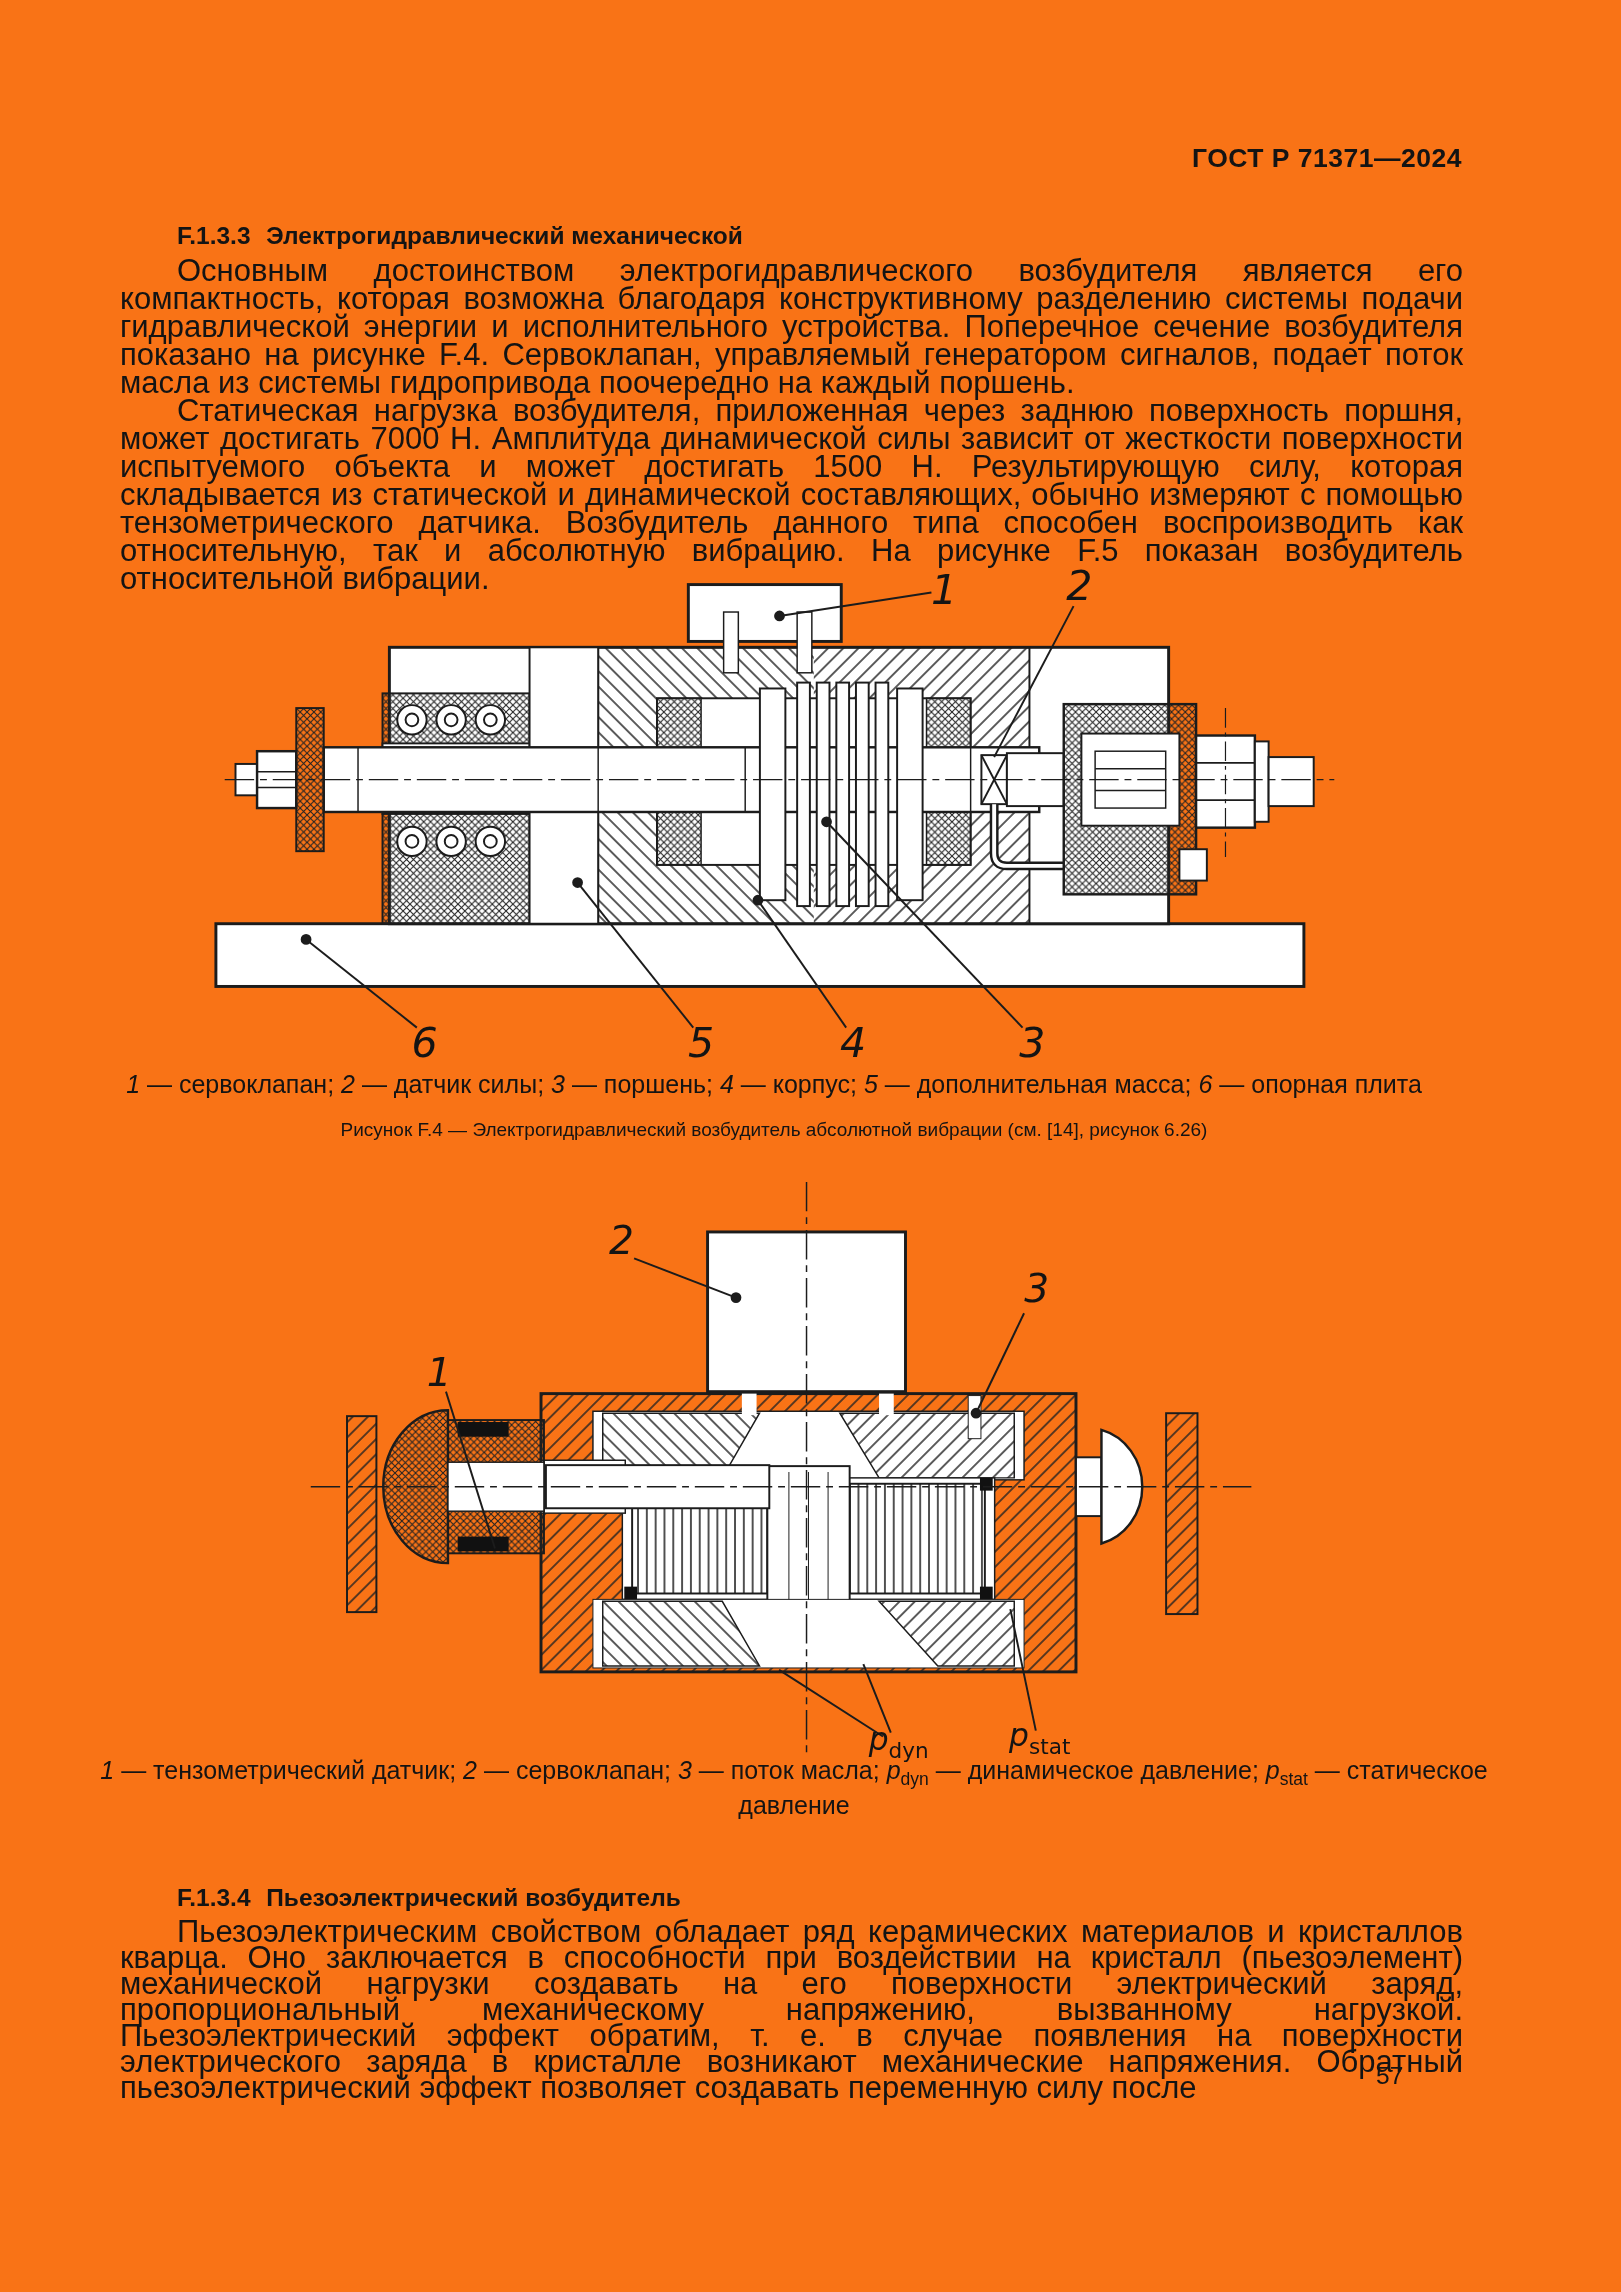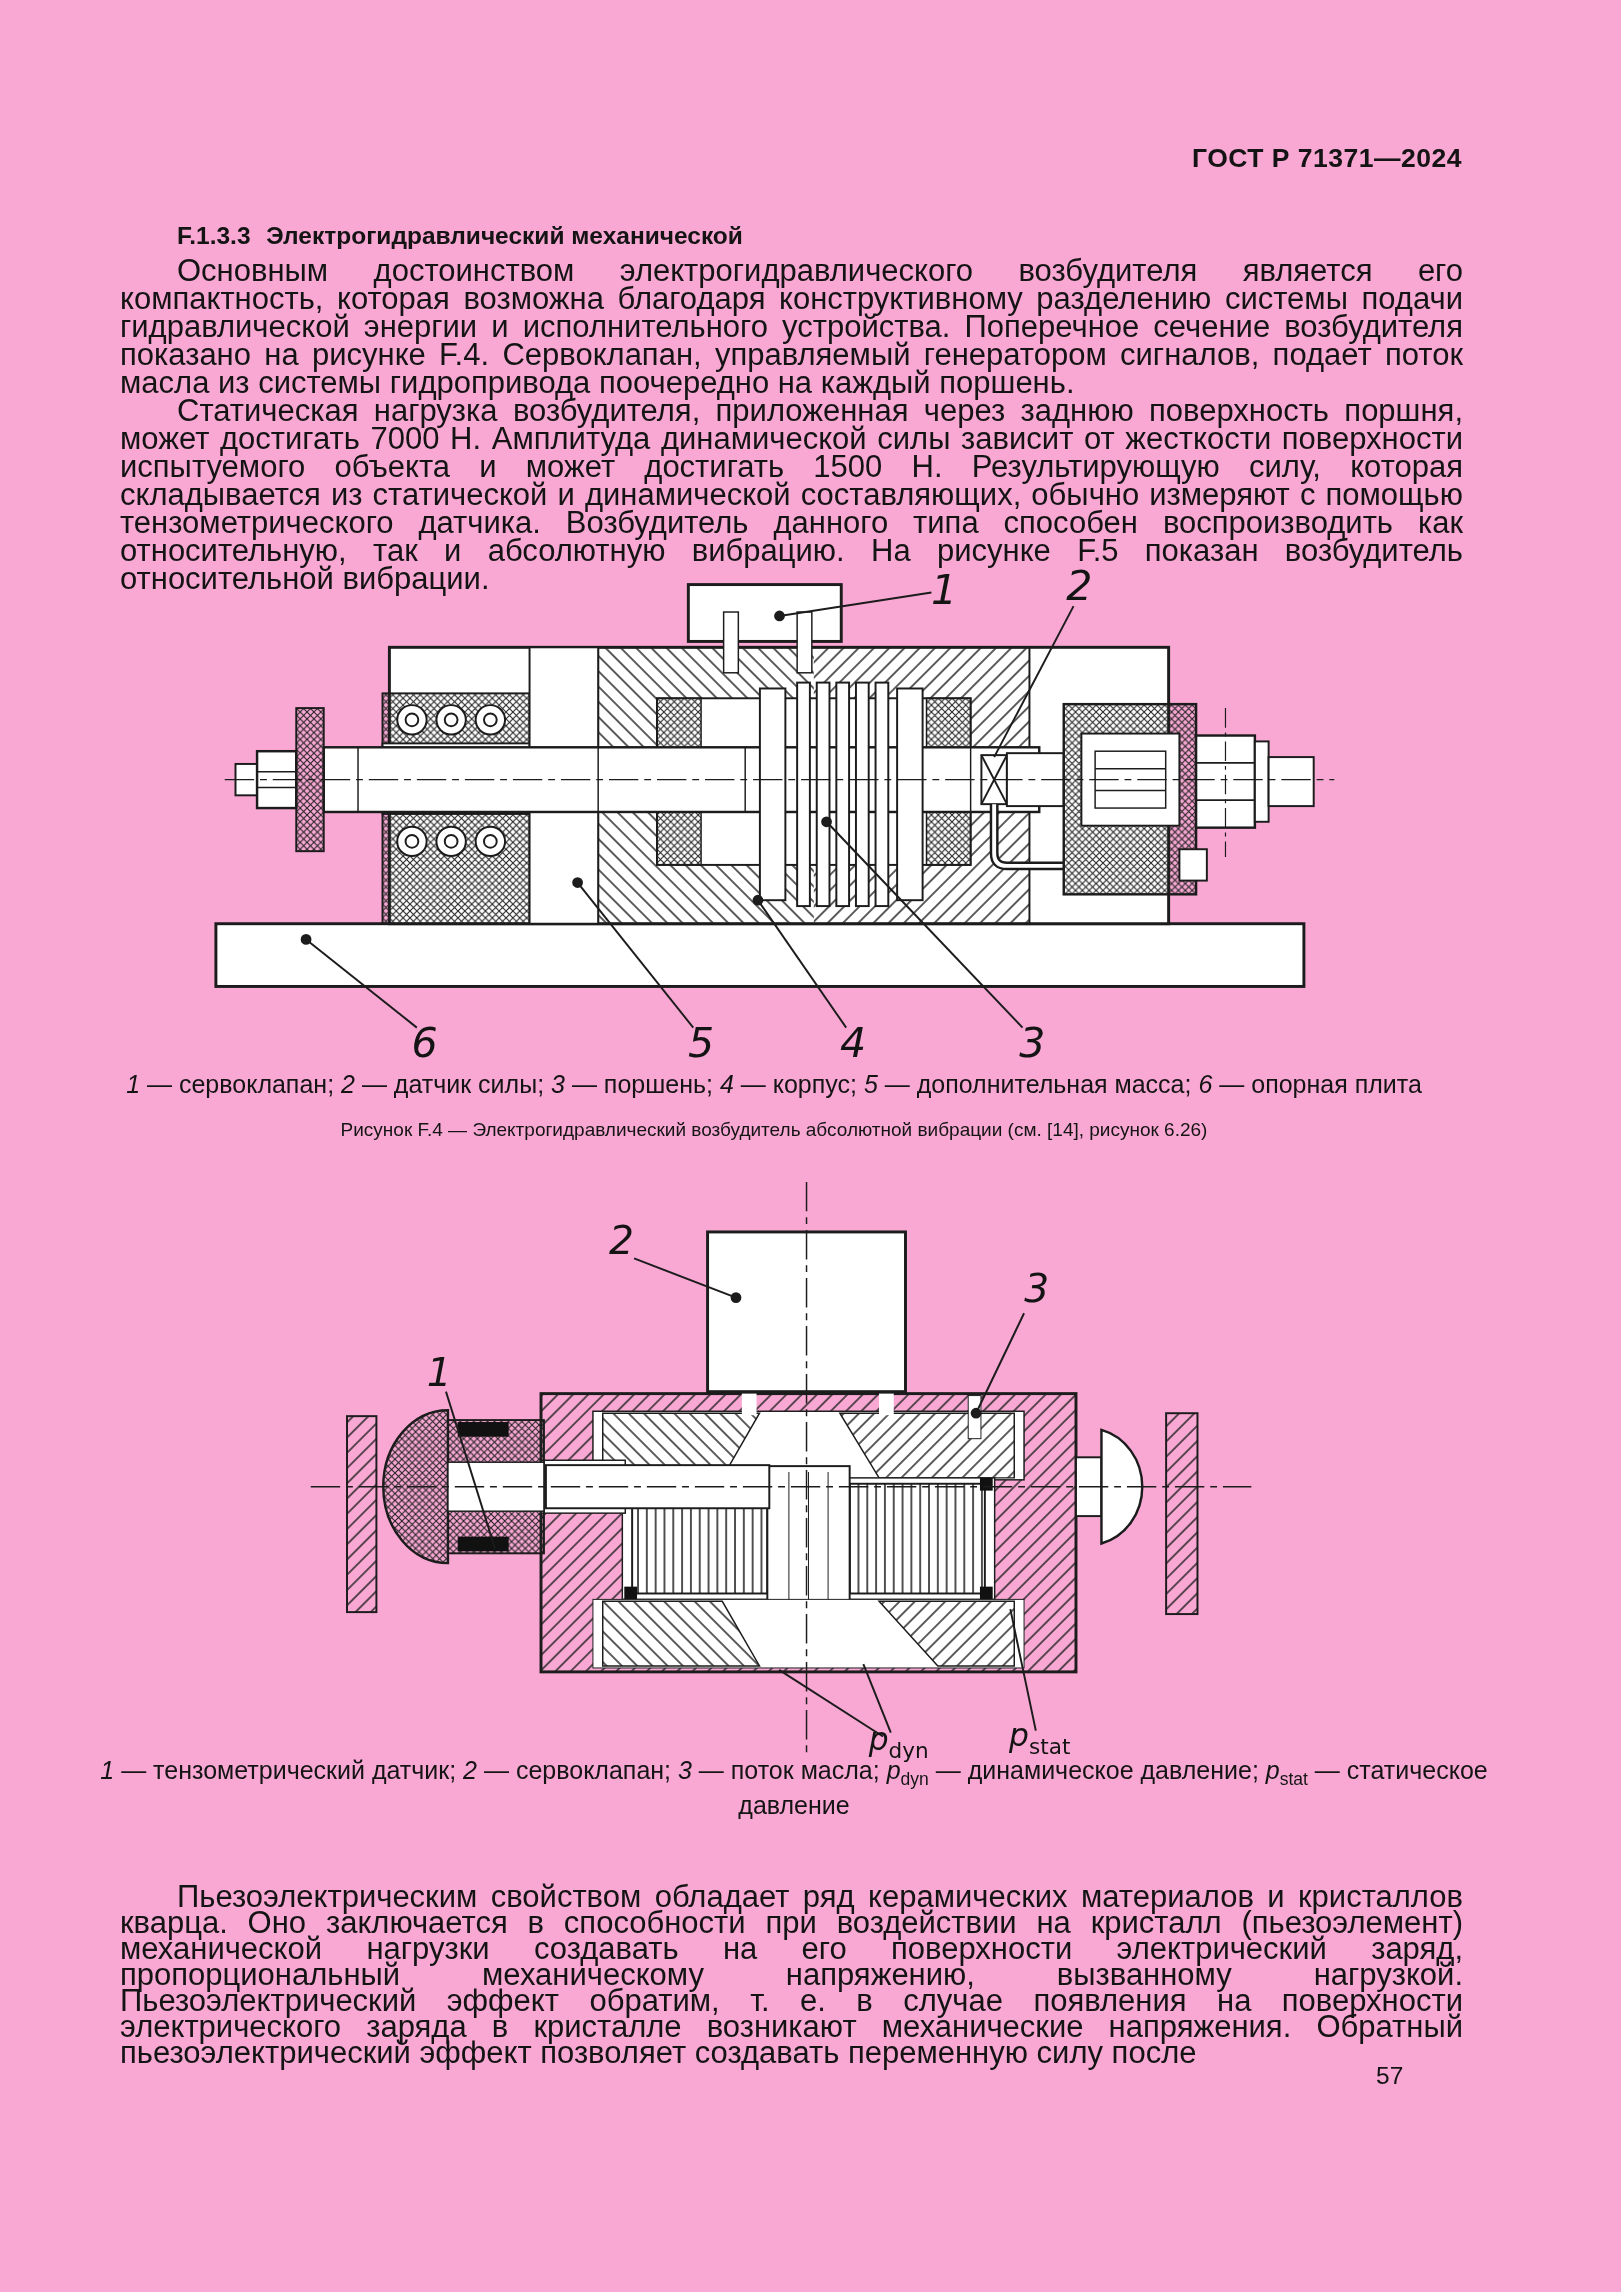--- a/index.html
+++ b/index.html
@@ -1,16 +1,16 @@
 <!DOCTYPE html>
 <html><head>
 <meta charset="utf-8">
 <style>
   html,body{margin:0;padding:0;background:#ffffff;}
-  .page{position:relative;width:1621px;height:2293px;background:#f9a8d4;overflow:hidden;
+  .page{position:relative;width:1621px;height:2293px;background:#f97316;overflow:hidden;
         font-family:"Liberation Sans",sans-serif;color:#141414;}
   .doc-header{position:absolute;top:143px;right:159px;font-size:26.5px;font-weight:bold;letter-spacing:0.5px;}
   .textblock{position:absolute;left:120px;width:1343px;}
   #sec-f133{top:222px;}
   #sec-f134{top:1884px;}
   .sec-heading{font-size:24.5px;font-weight:bold;margin:0 0 6.9px 57px;}
   .hsp{margin-left:15.7px;}
   .para{font-size:31px;line-height:28px;text-align:justify;text-indent:57px;margin:0;}
   .para.loose{line-height:26px;}
   .figwrap{position:absolute;}
@@ -259,19 +259,20 @@
       </g>
     </svg>
   </div>
 
   <div class="figlegend" id="legend-f5">
     <span><i>1</i><span> — </span><span>тензометрический датчик</span><span>; </span></span><span><i>2</i><span> — </span><span>сервоклапан</span><span>; </span></span><span><i>3</i><span> — </span><span>поток масла</span><span>; </span></span><span><i>p</i><sub>dyn</sub><span> — </span><span>динамическое давление</span><span>; </span></span><span><i>p</i><sub>stat</sub><span> — </span><span>статическое давление</span></span>
   </div>
 
 
   <div class="textblock" id="sec-f134">
+    <p class="sec-heading"><span>F.1.3.4</span><span class="hsp">Пьезоэлектрический возбудитель</span></p>
     <p class="para loose">Пьезоэлектрическим свойством обладает ряд керамических материалов и кристаллов кварца. Оно заключается в способности при воздействии на кристалл (пьезоэлемент) механической нагрузки создавать на его поверхности электрический заряд, пропорциональный механическому напряжению, вызванному нагрузкой. Пьезоэлектрический эффект обратим, т. е. в случае появления на поверхности электрического заряда в кристалле возникают механические напряжения. Обратный пьезоэлектрический эффект позволяет создавать переменную силу после</p>
   </div>
 
   <div class="pagenum">57</div>
 
 </div>
 
 
 </body></html>

